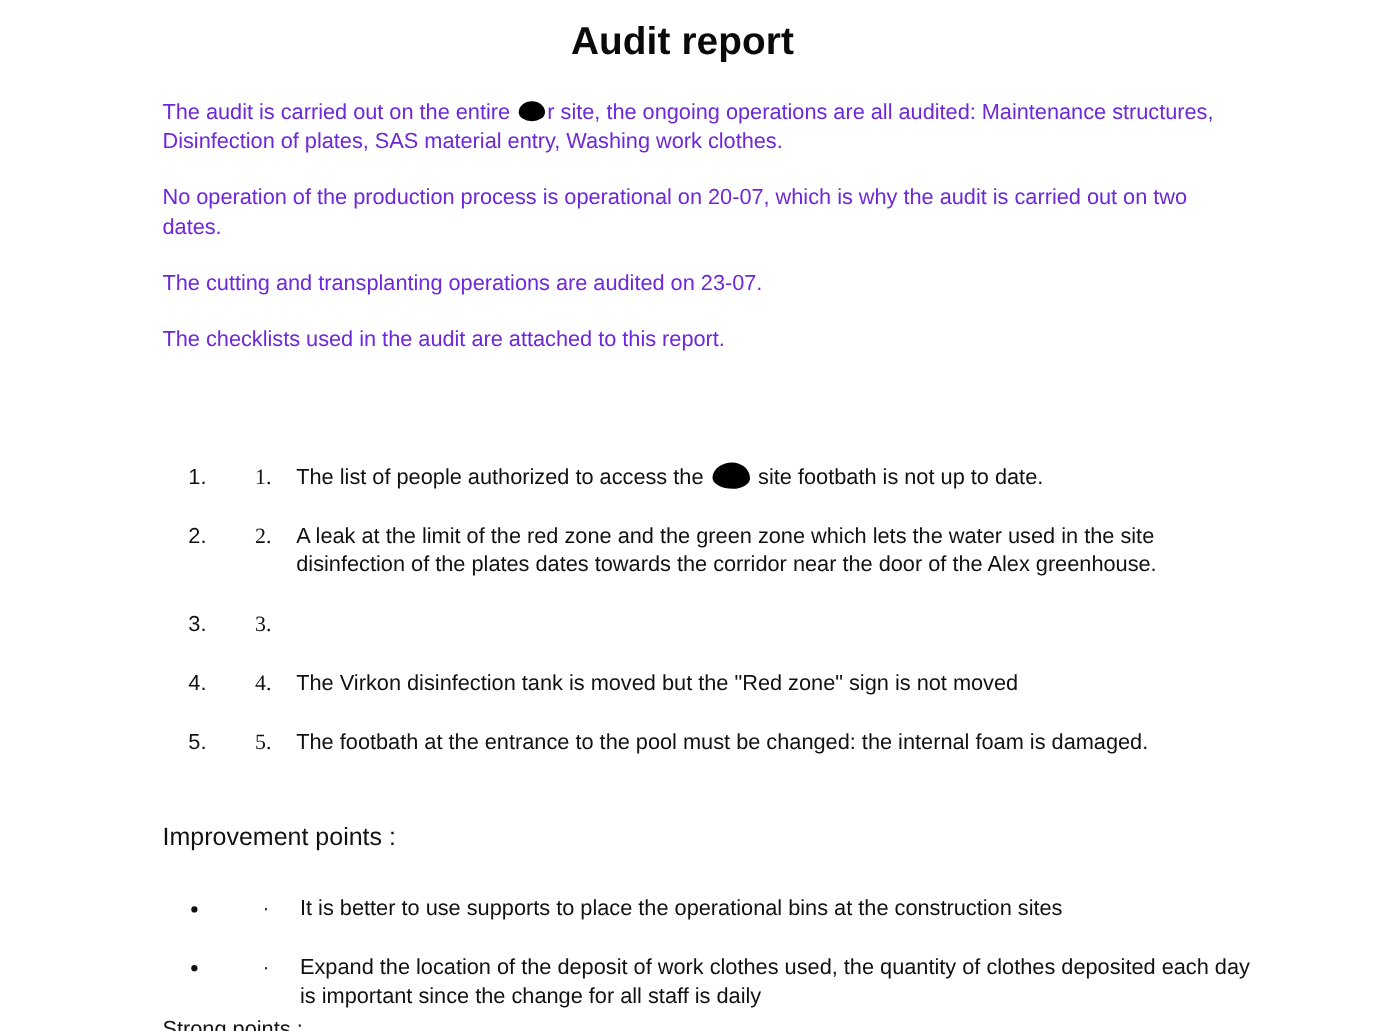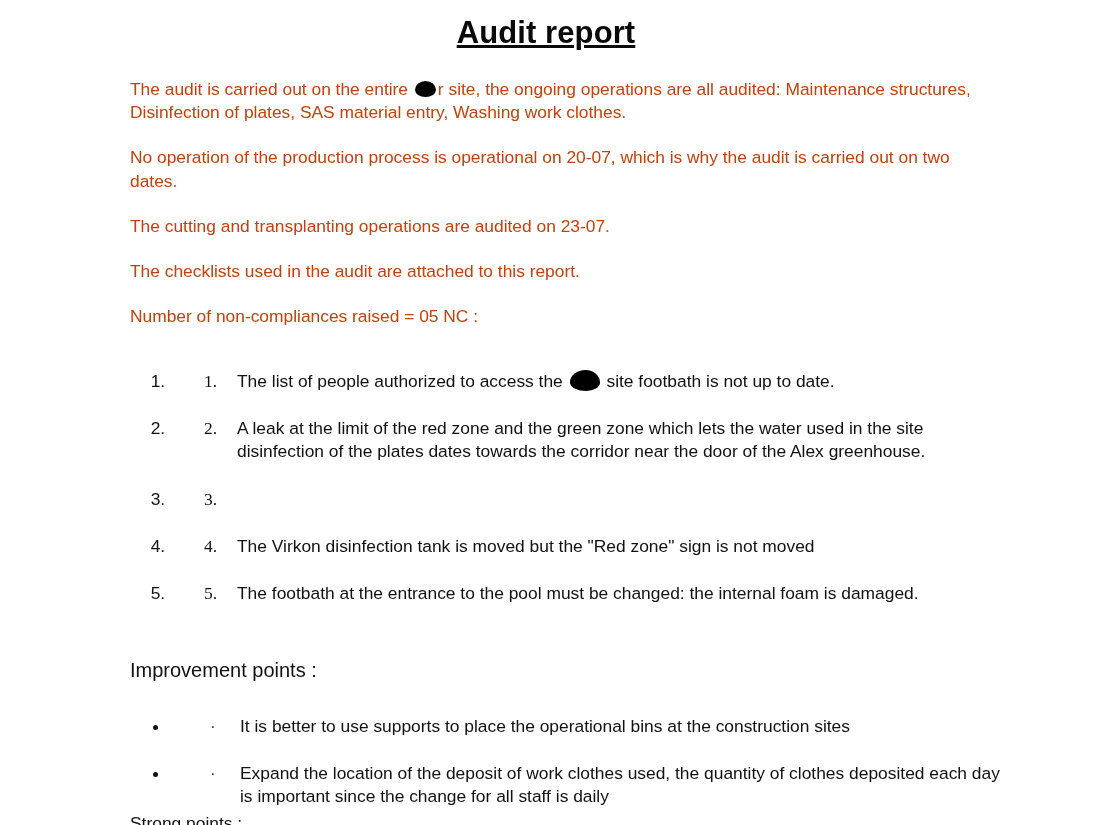--- a/index.html
+++ b/index.html
@@ -30,35 +30,34 @@
     position: absolute;
     left: 0;
     top: 14px;
     width: 1092px;
     text-align: center;
     font-size: 31px;
     font-weight: bold;
     letter-spacing: 0.1px;
     line-height: 38px;
     color: #0a0a0a;
-    text-decoration: underline;
   }
 
   
   .body-block {
     position: absolute;
     left: 130px;
     top: 78px;
     width: 845px;
   }
 
   .para {
     font-size: 17.4px;
     line-height: 23.2px;
-    color: #c2410c;
+    color: #6d28d9;
     margin: 0 0 22px 0;
     text-align: left;
     letter-spacing: -0.01px;
   }
 
   
   .redact {
     display: inline-block;
     background: #000000;
     vertical-align: -2px;
@@ -168,21 +167,20 @@
   <div class="body-block">
 
     <p class="para"><span>The audit is carried out on the entire </span><span class="redact small"></span><span>r site, the ongoing operations are all audited: Maintenance structures, Disinfection of plates, SAS material entry, Washing work clothes.</span></p>
 
     <p class="para">No operation of the production process is operational on 20-07, which is why the audit is carried out on two dates.</p>
 
     <p class="para">The cutting and transplanting operations are audited on 23-07.</p>
 
     <p class="para">The checklists used in the audit are attached to this report.</p>
 
-    <p class="para">Number of non-compliances raised = 05 NC :</p>
   </div>
 
   <ol class="num-list">
 
     <li class="num-item">
       <span class="num-marker">1.</span><span>The list of people authorized to access the </span><span class="redact big"></span><span> site footbath is not up to date.</span>
     </li>
 
     <li class="num-item">
       <span class="num-marker">2.</span><span>A leak at the limit of the red zone and the green zone which lets the water used in the site</span><span class="gap-space"></span><span>disinfection of the plates dates towards the corridor near the door of the Alex greenhouse.</span>

